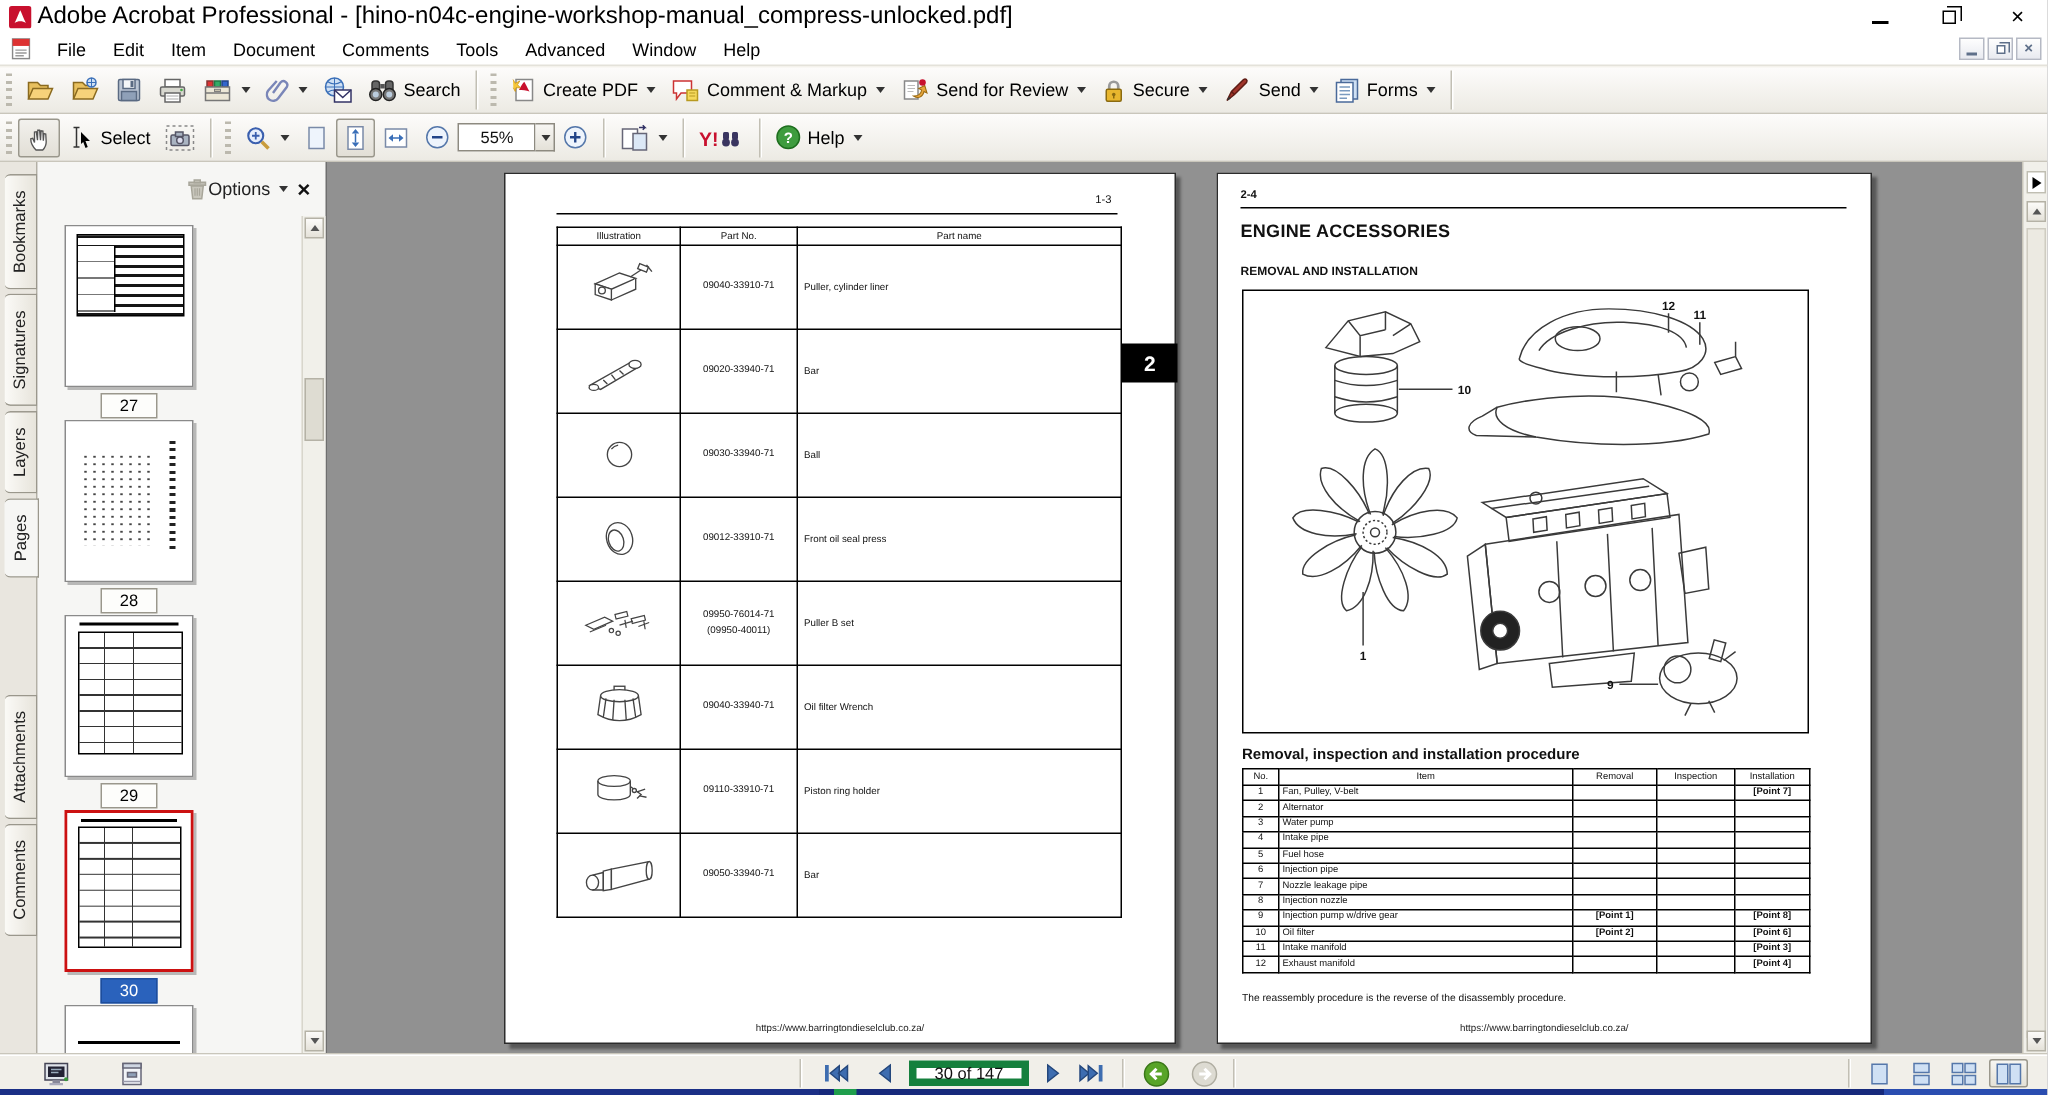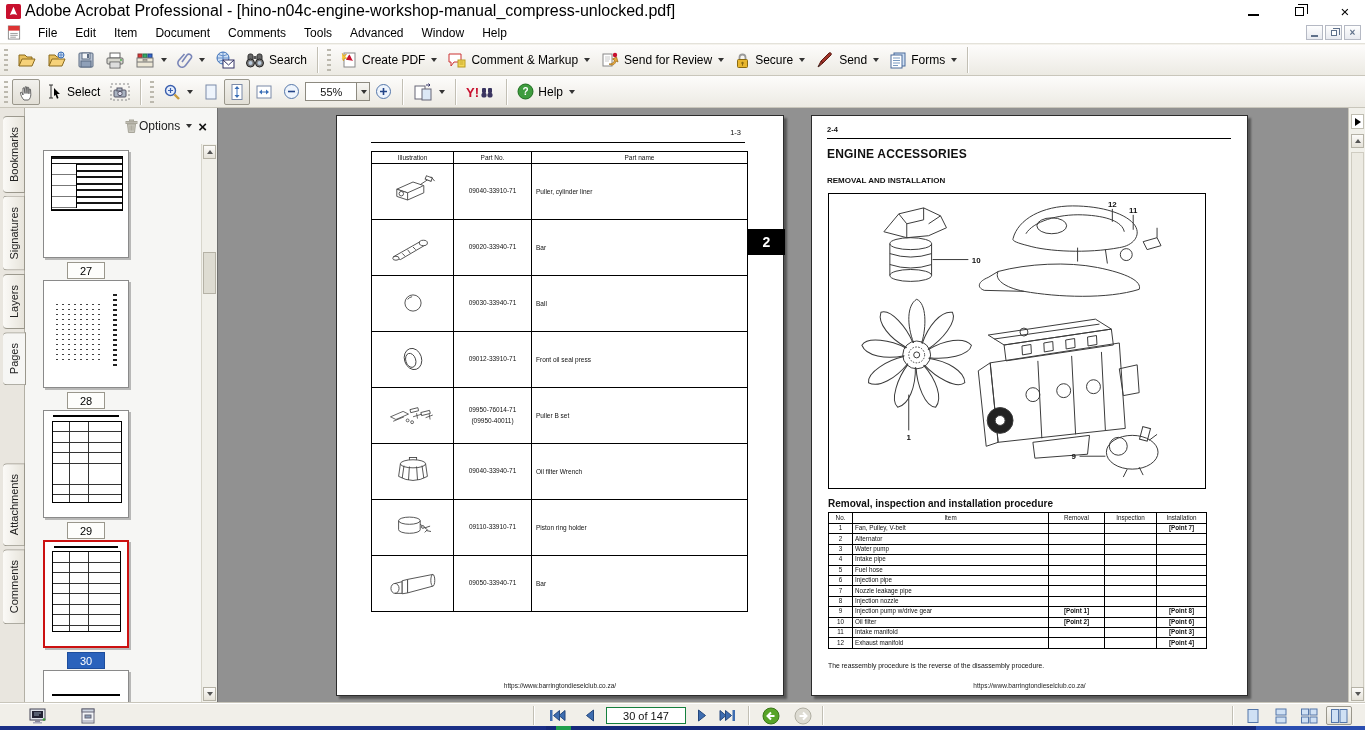--- a/index.html
+++ b/index.html
@@ -113,21 +113,21 @@
   
   .vscroll { position:absolute; right:0; top:0; width:17px; height:595px; background:#f1f0ea; border-left:1px solid #c9c6bb; }
   .expand-btn { position:absolute; left:2px; top:6px; width:13px; height:15px; background:#fff; border:1px solid #c0beb2; display:flex; align-items:center; justify-content:center; }
   .tri-right { width:0; height:0; border-top:4.5px solid transparent; border-bottom:4.5px solid transparent; border-left:6px solid #000; }
   .vscroll .thumb-bar { position:absolute; left:2px; top:44px; width:13px; height:540px; background:#eceae2; border:1px solid #cfccc1; }
 
   
   .statusbar { position:absolute; left:0; top:703px; width:1365px; height:23px; background:#f1efe9; border-top:1px solid #fff; box-shadow:0 -1px 0 #c9c6bb; }
   .sb-item { position:absolute; top:2px; height:19px; display:flex; align-items:center; justify-content:center; }
   .sb-sep { position:absolute; top:2px; width:1px; height:19px; background:#c2bfb4; box-shadow:1px 0 0 #fff; }
-  .pagebox { position:absolute; top:3px; left:606px; width:80px; height:17px; background:#fff; border:1px solid #15803d; display:flex; align-items:center; justify-content:center; font-size:11px; }
+  .pagebox { position:absolute; top:3px; left:606px; width:80px; height:17px; background:#fff; border:5px solid #15803d; display:flex; align-items:center; justify-content:center; font-size:11px; }
   .layout-btn { position:absolute; top:2px; width:26px; height:19px; display:flex; align-items:center; justify-content:center; }
   .layout-btn.pressed { border:1px solid #9a978c; background:linear-gradient(#f7f6f2,#e4e1d7); border-radius:2px; }
 
   .taskbar { position:absolute; left:0; top:726px; width:1365px; height:4px; background:linear-gradient(90deg,#1b2f86 0 40%,#16297b 40% 92%,#2a4db0 92%); }
   .taskbar .accent { position:absolute; left:556px; top:0; width:15px; height:4px; background:#1f9e4c; }
 </style>
 </head>
 <body>
 
 <div class="app">

